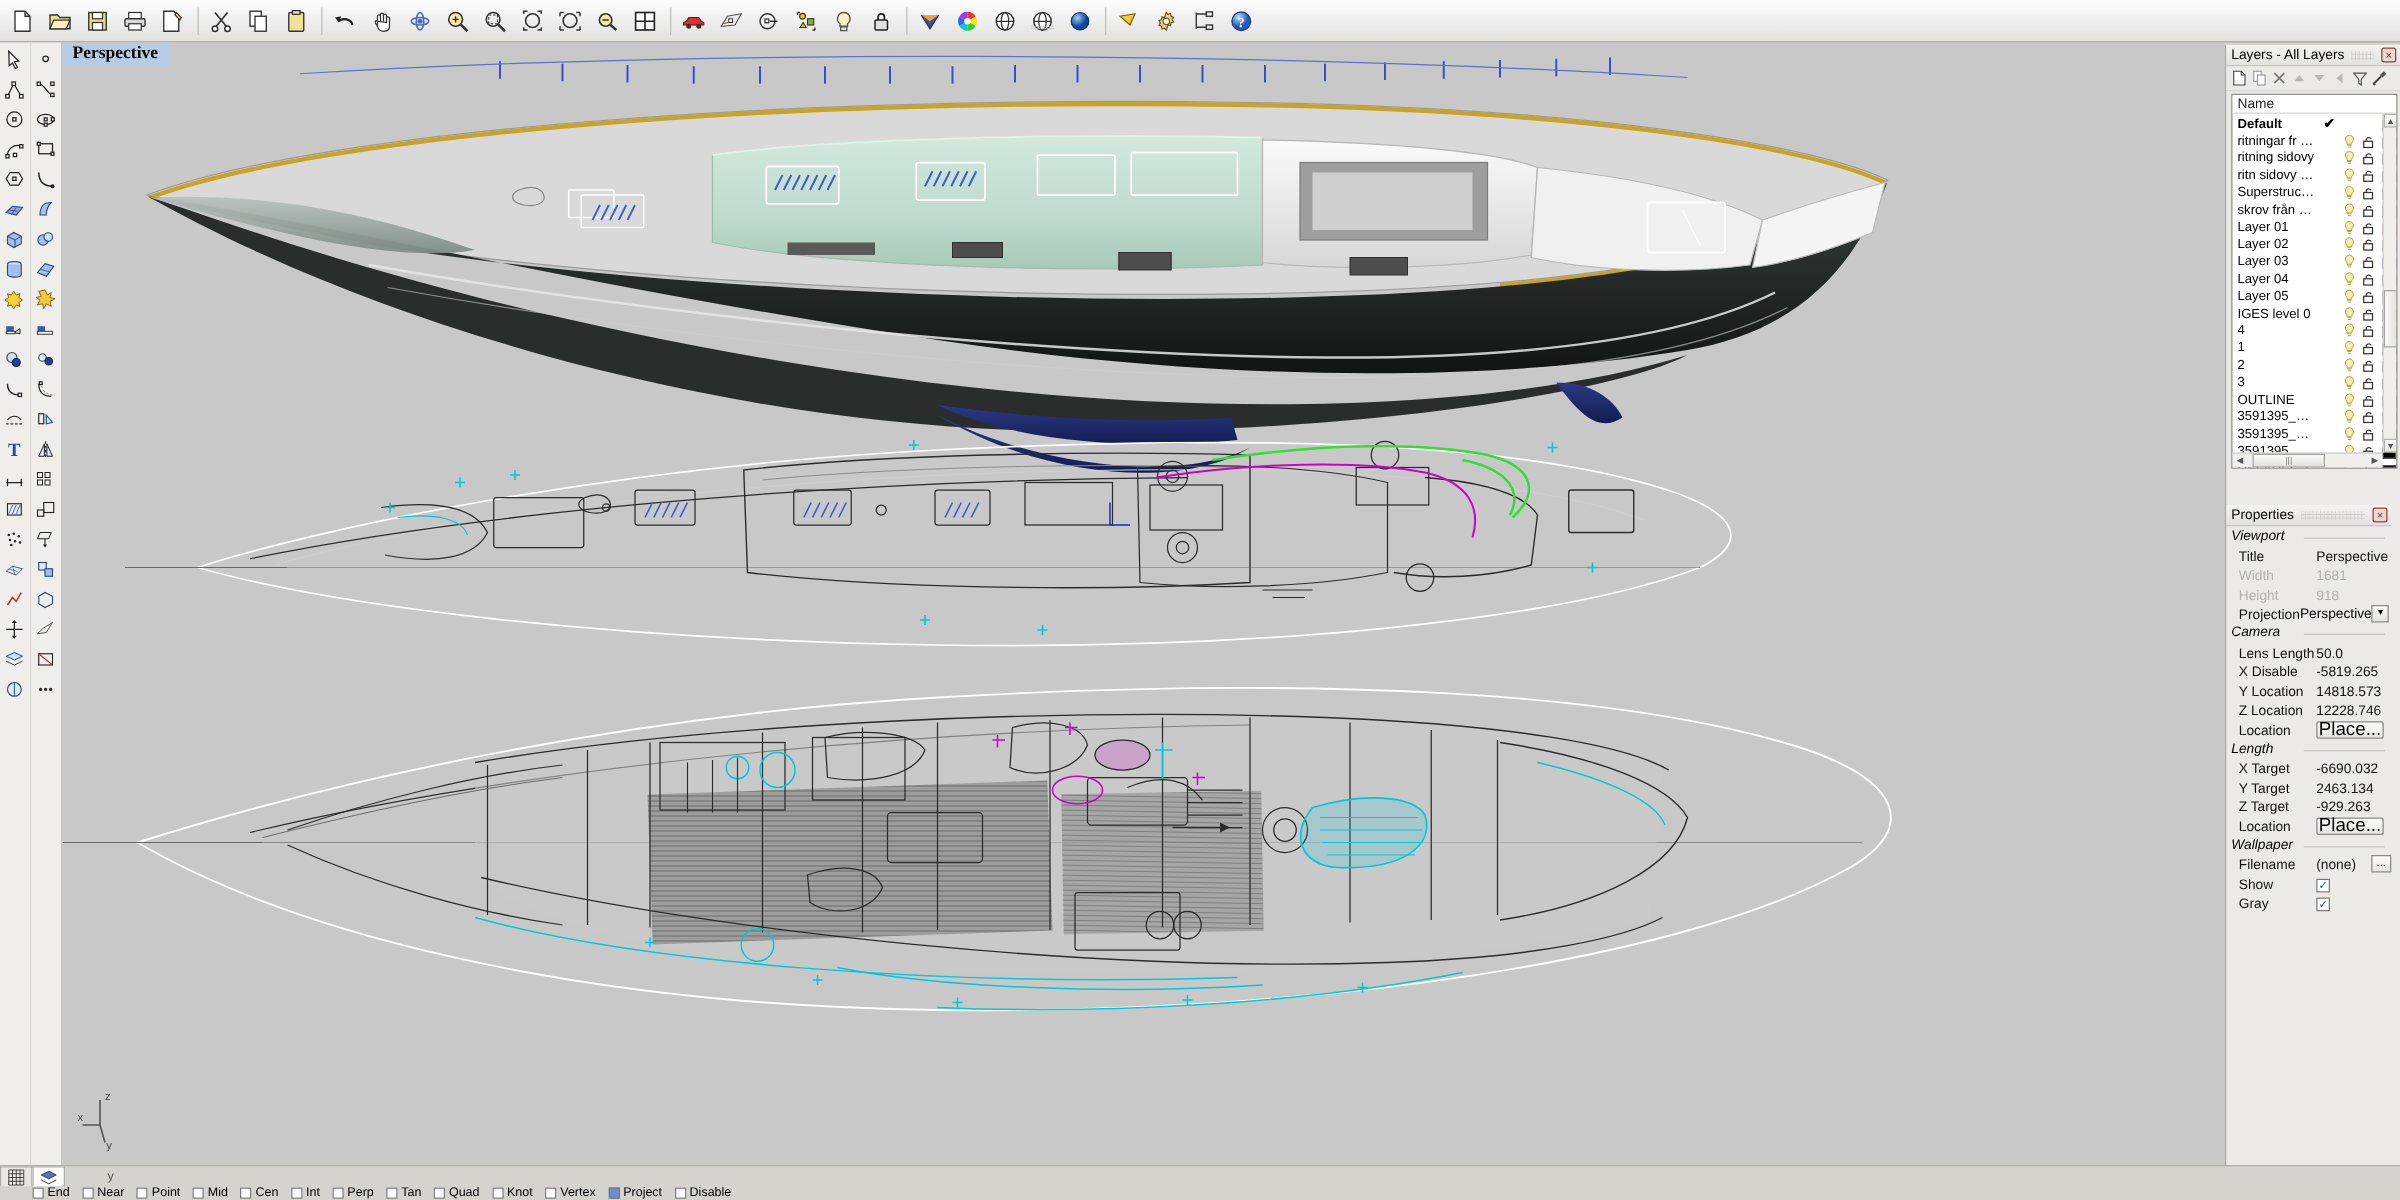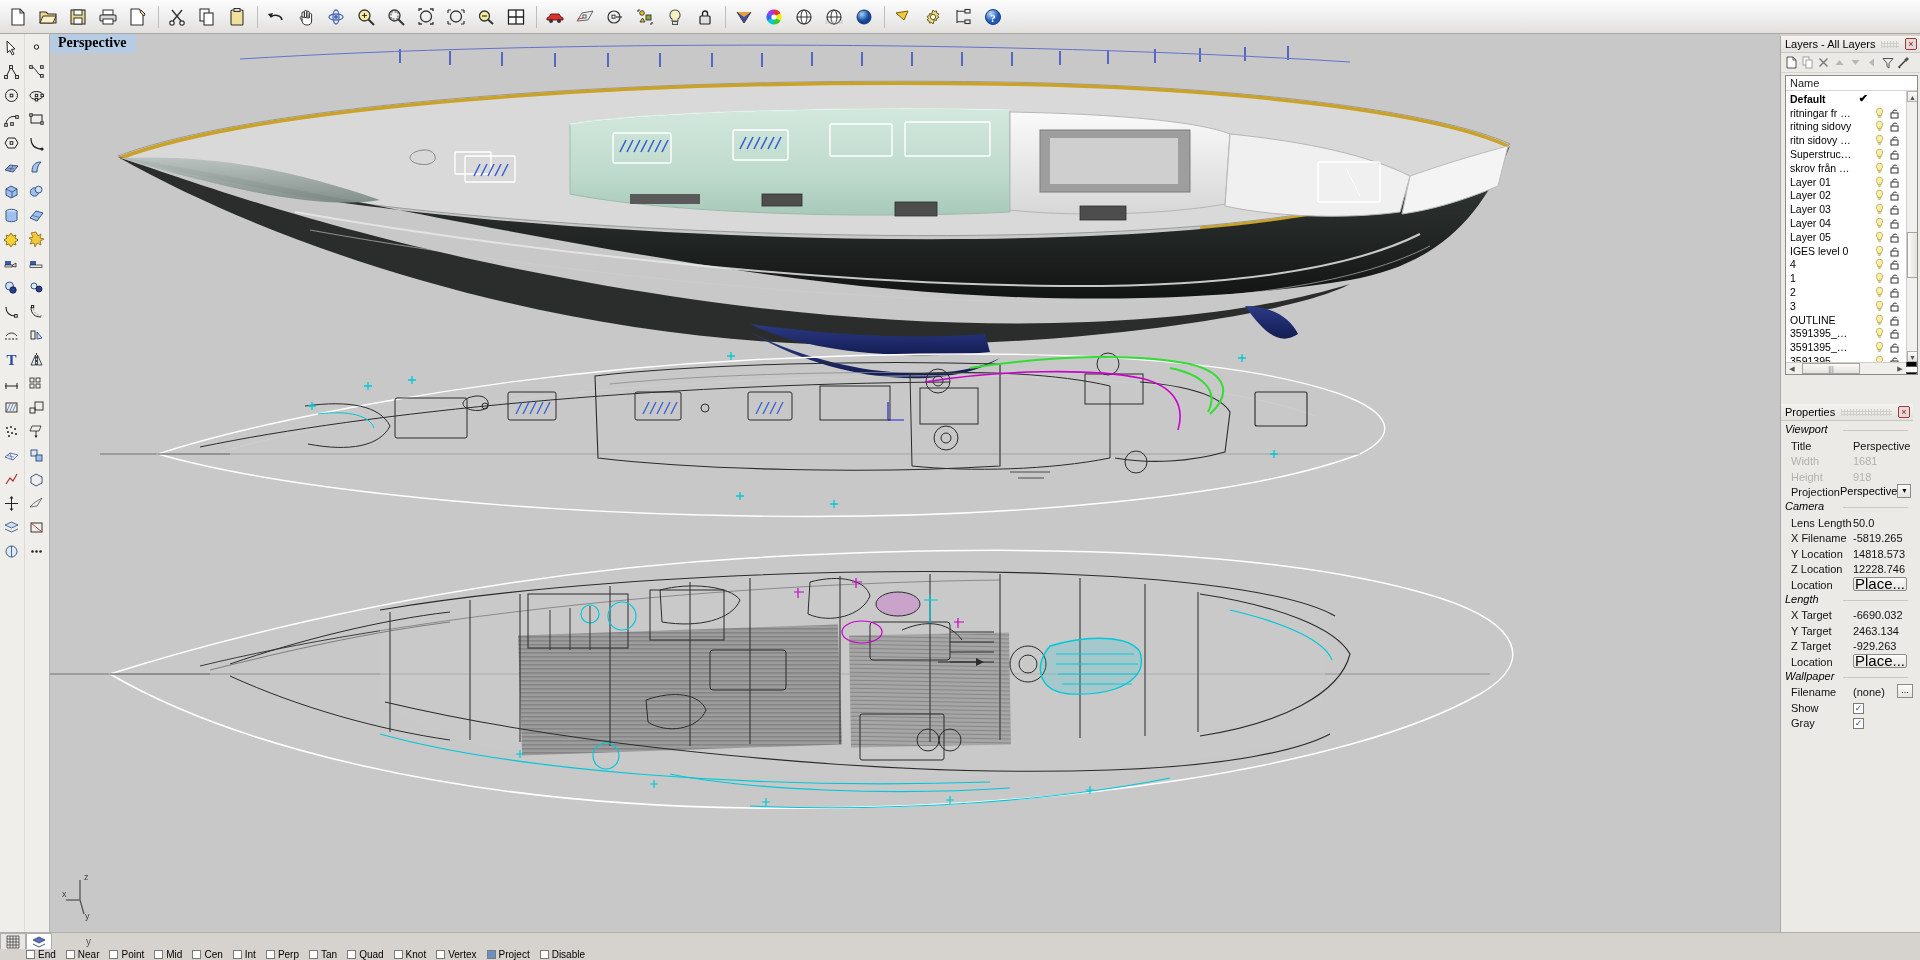--- a/index.html
+++ b/index.html
@@ -1418,21 +1418,21 @@
       </div>
 
       <div class="sec-label">
         <span>Camera</span><span class="rule"></span>
       </div>
       <div class="prow">
         <span class="plabel">Lens Length</span>
         <span class="pval">50.0</span>
       </div>
       <div class="prow">
-        <span class="plabel">X Filename</span>
+        <span class="plabel">X Disable</span>
         <span class="pval">-5819.265</span>
       </div>
       <div class="prow">
         <span class="plabel">Y Location</span>
         <span class="pval">14818.573</span>
       </div>
       <div class="prow">
         <span class="plabel">Z Location</span>
         <span class="pval">12228.746</span>
       </div>

